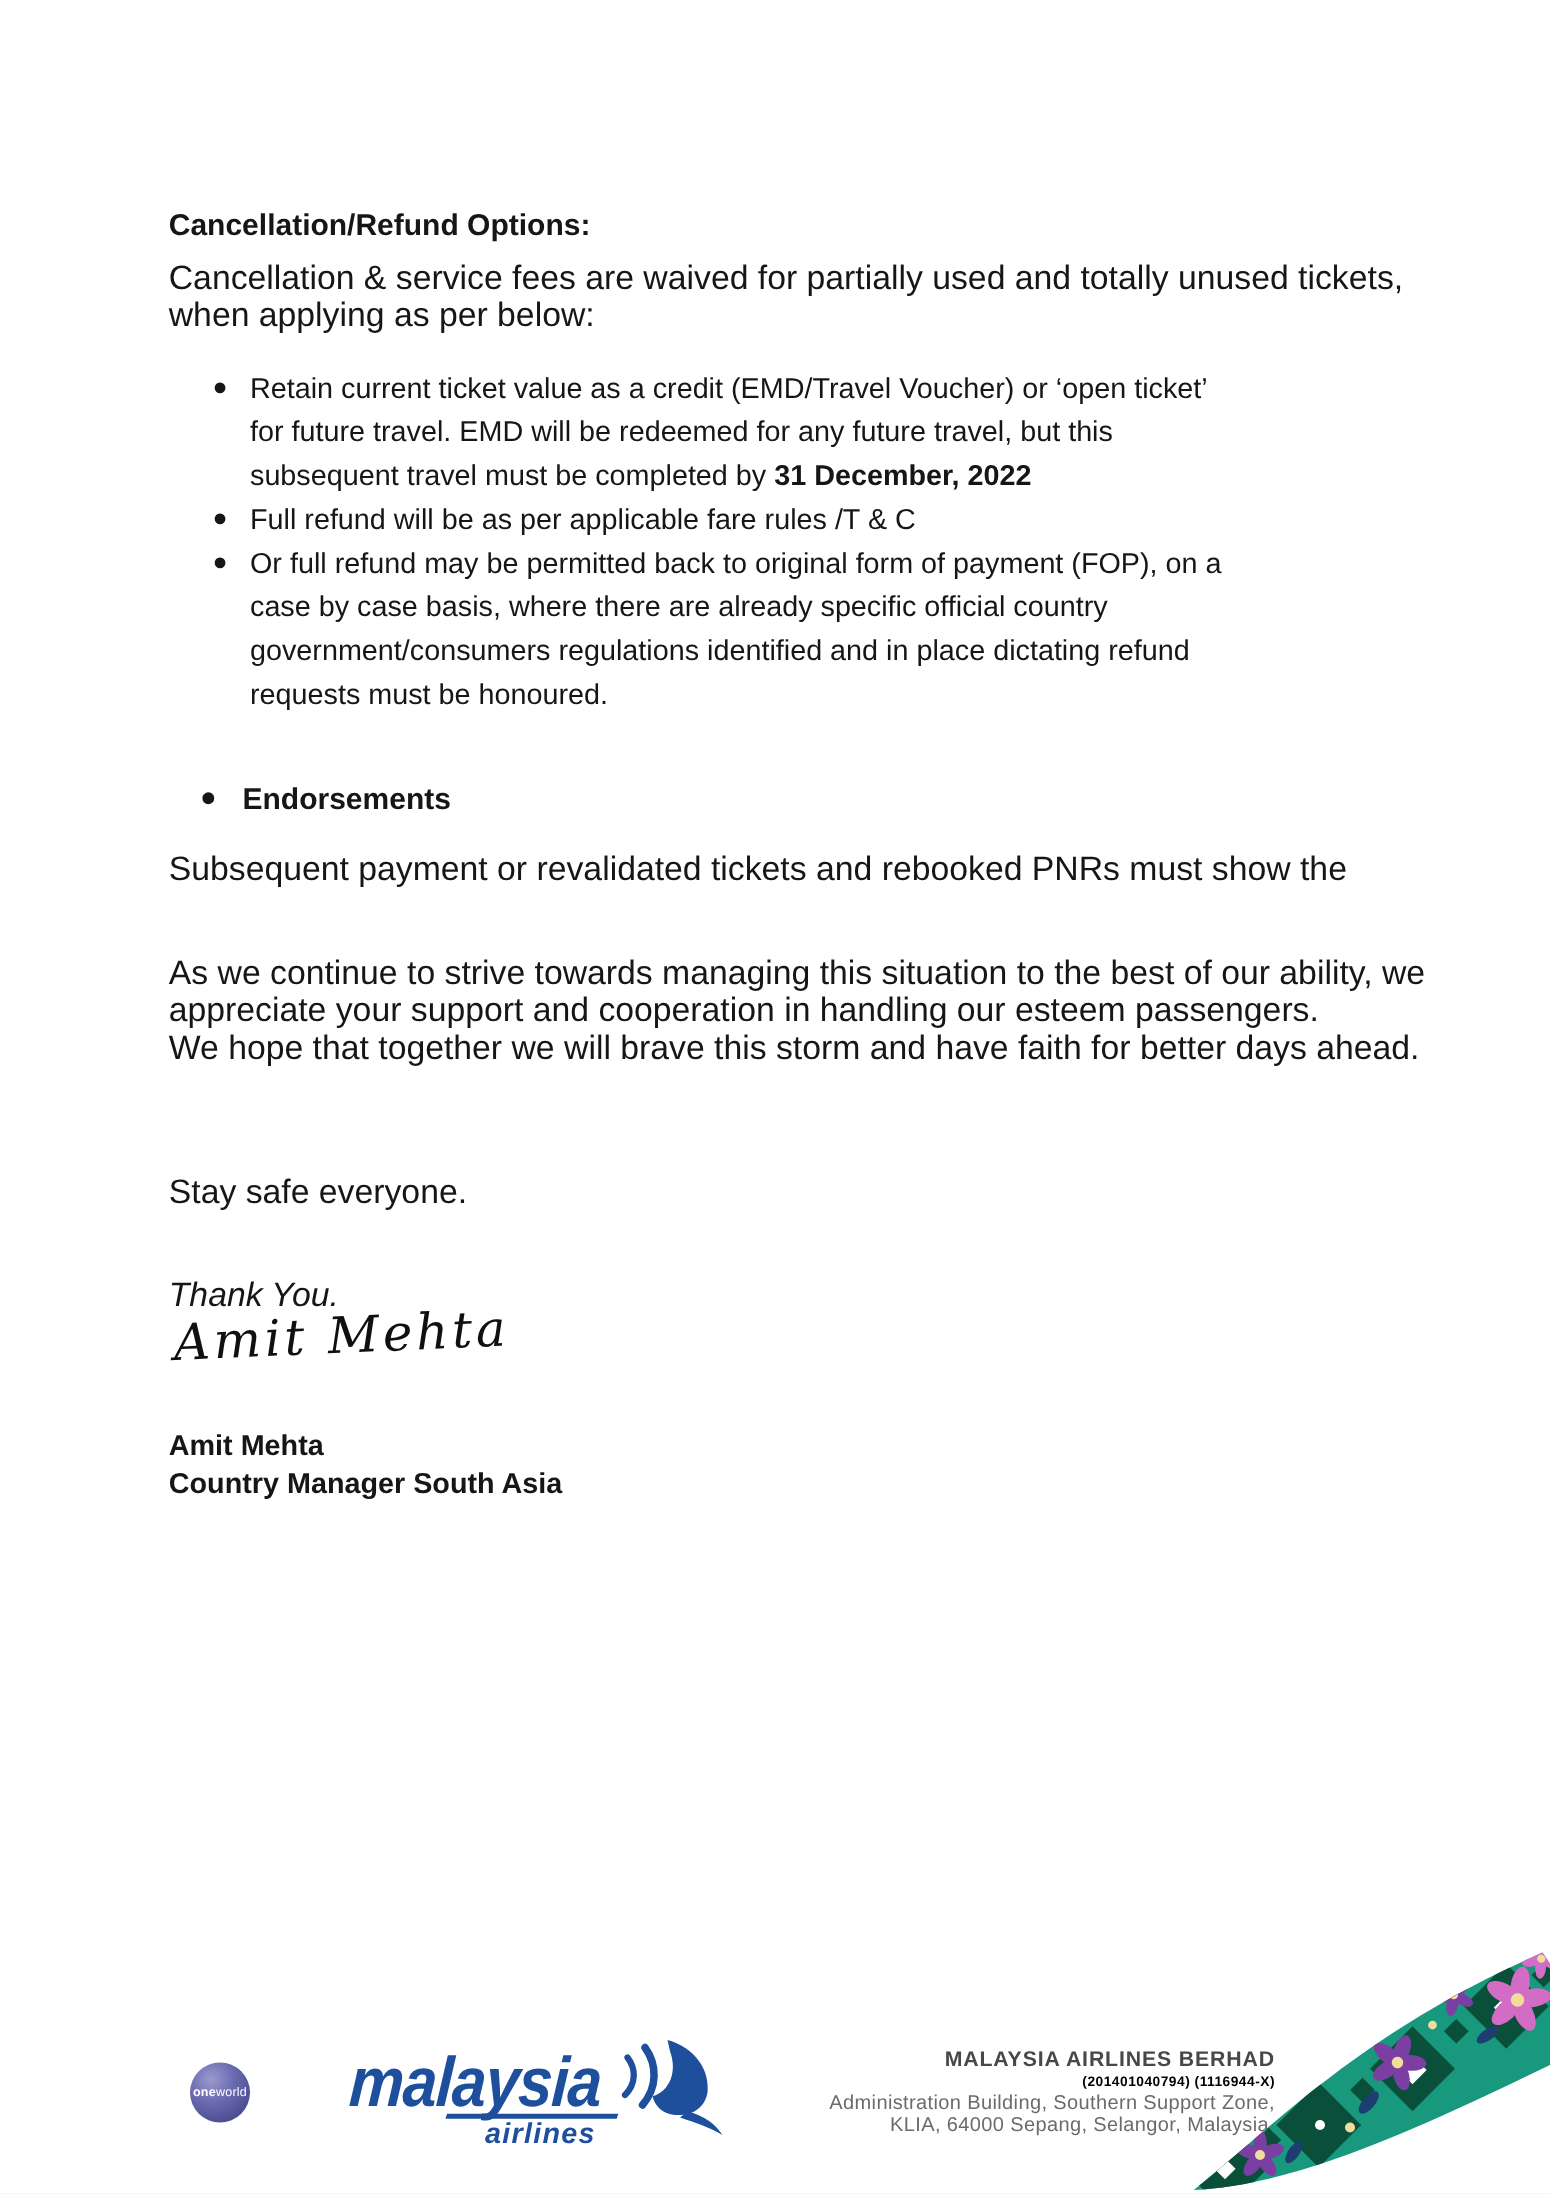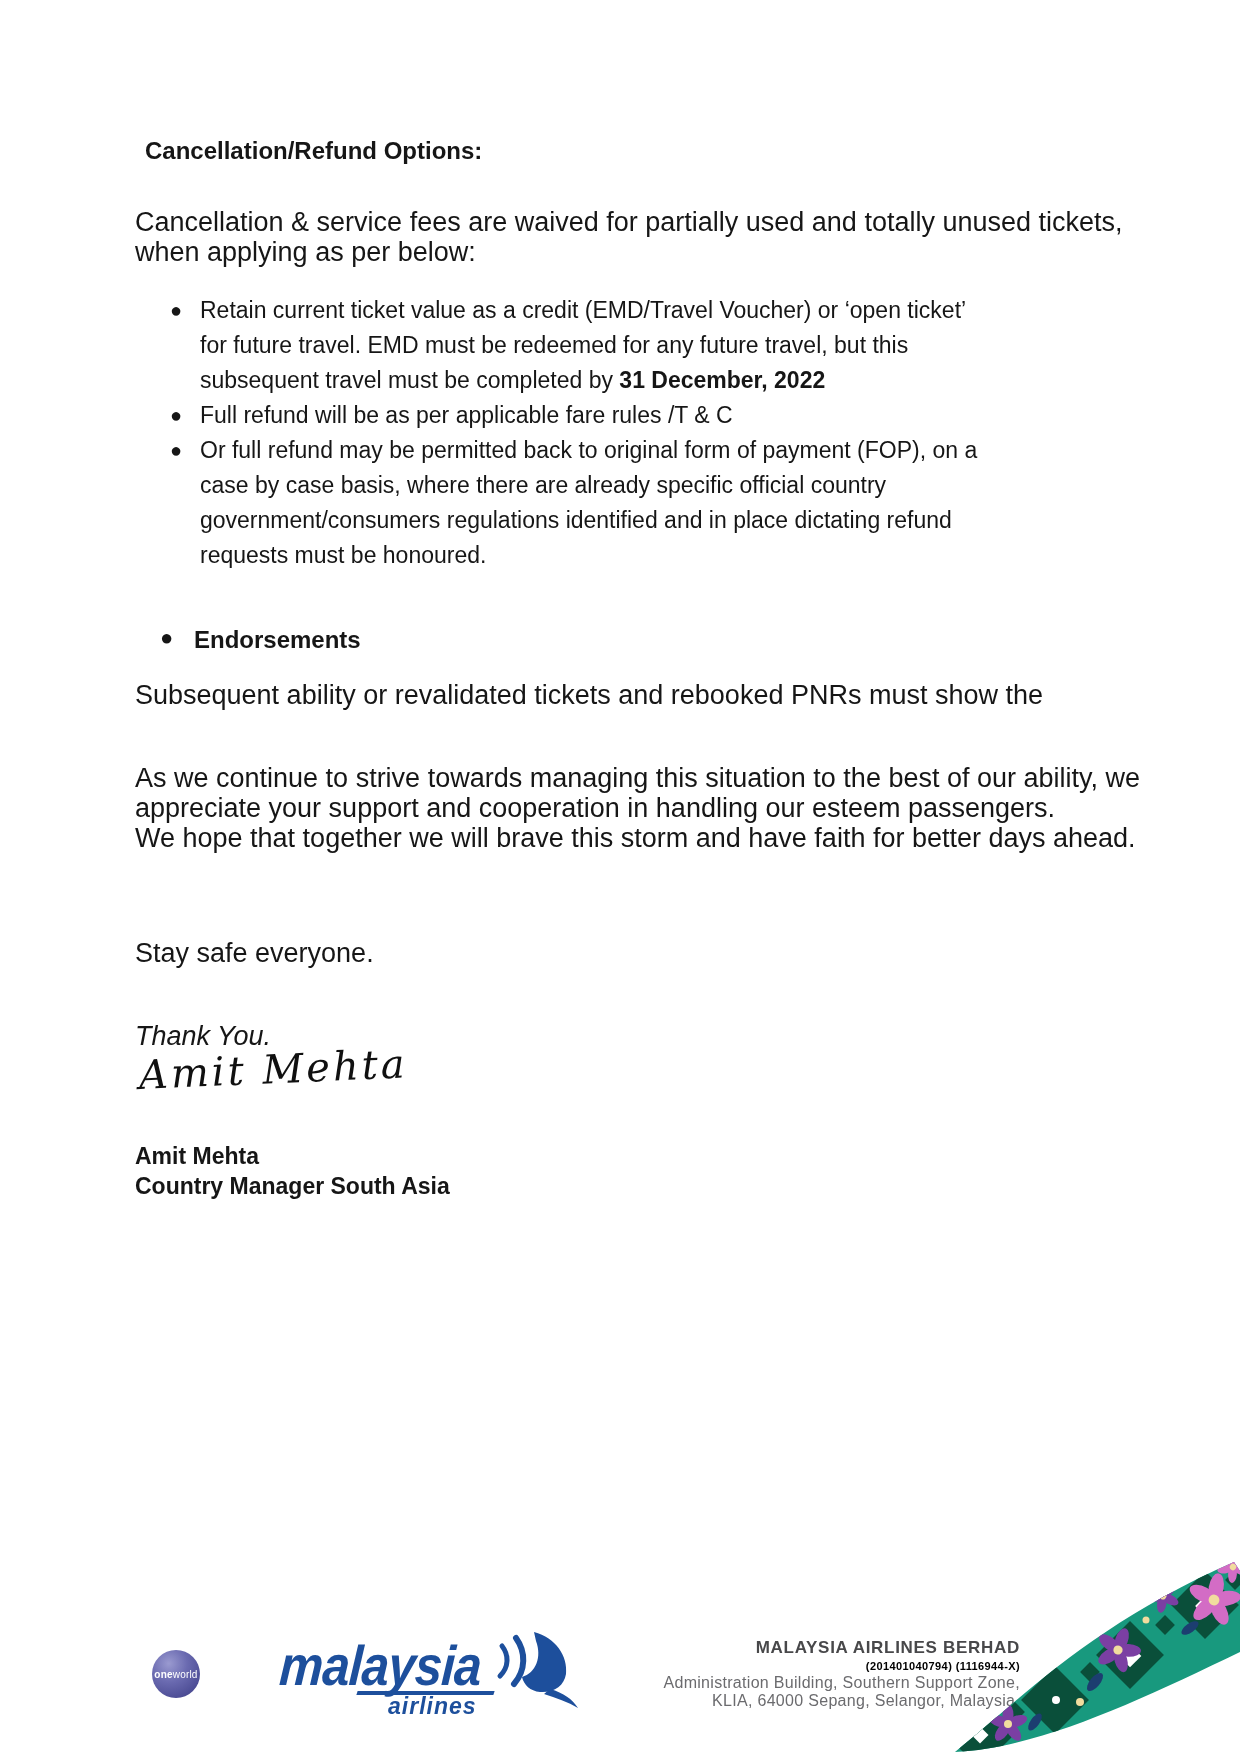--- a/index.html
+++ b/index.html
@@ -55,30 +55,30 @@
   .addr{width:410px;text-align:right;}
   .addr1{font-size:17px;font-weight:bold;color:#48484a;letter-spacing:.7px;line-height:20px;}
   .addr2{font-size:11px;font-weight:bold;color:#000000;letter-spacing:.4px;line-height:16px;}
   .addr3{font-size:16px;color:#6b6b6e;letter-spacing:.3px;line-height:18px;}
 </style>
 </head>
 <body>
 
 <div class="page">
 
-  <div class="abs heading" style="left:135px;top:137px;margin-left:10px;">Cancellation/Refund Options:</div>
+  <div class="abs heading" style="left:135px;top:167px;">Cancellation/Refund Options:</div>
 
   <div class="abs body-txt lines" style="left:135px;top:207px;">Cancellation &amp; service fees are waived for partially used and totally unused tickets,
 when applying as per below:</div>
 
   <div class="abs bullet-list" style="left:170px;top:293px;">
     <div class="bullet-item">
       <span class="dot">●</span>
       <div class="lines">Retain current ticket value as a credit (EMD/Travel Voucher) or ‘open ticket’
-for future travel. EMD must be redeemed for any future travel, but this</div>
+for future travel. EMD will be redeemed for any future travel, but this</div>
       <div><span>subsequent travel must be completed by </span><span class="bold">31 December, 2022</span></div>
     </div>
     <div class="bullet-item">
       <span class="dot">●</span>
       <div>Full refund will be as per applicable fare rules /T &amp; C</div>
     </div>
     <div class="bullet-item">
       <span class="dot">●</span>
       <div class="lines">Or full refund may be permitted back to original form of payment (FOP), on a
 case by case basis, where there are already specific official country
@@ -86,21 +86,21 @@
 requests must be honoured.</div>
     </div>
   </div>
 
   <div class="abs endorse" style="left:160px;top:626px;">
     <span class="dot">●</span>
     <span>Endorsements</span>
   </div>
 
   <div class="abs body-txt" style="left:135px;top:680px;">
-    <div>Subsequent ability or revalidated tickets and rebooked PNRs must show the</div>
+    <div>Subsequent payment or revalidated tickets and rebooked PNRs must show the</div>
   </div>
 
   <div class="abs body-txt lines" style="left:135px;top:763px;">As we continue to strive towards managing this situation to the best of our ability, we
 appreciate your support and cooperation in handling our esteem passengers.
 We hope that together we will brave this storm and have faith for better days ahead.</div>
 
   <div class="abs body-txt" style="left:135px;top:938px;">Stay safe everyone.</div>
 
   <div class="abs body-txt" style="left:135px;top:1021px;font-style:italic;">Thank You.</div>
 

